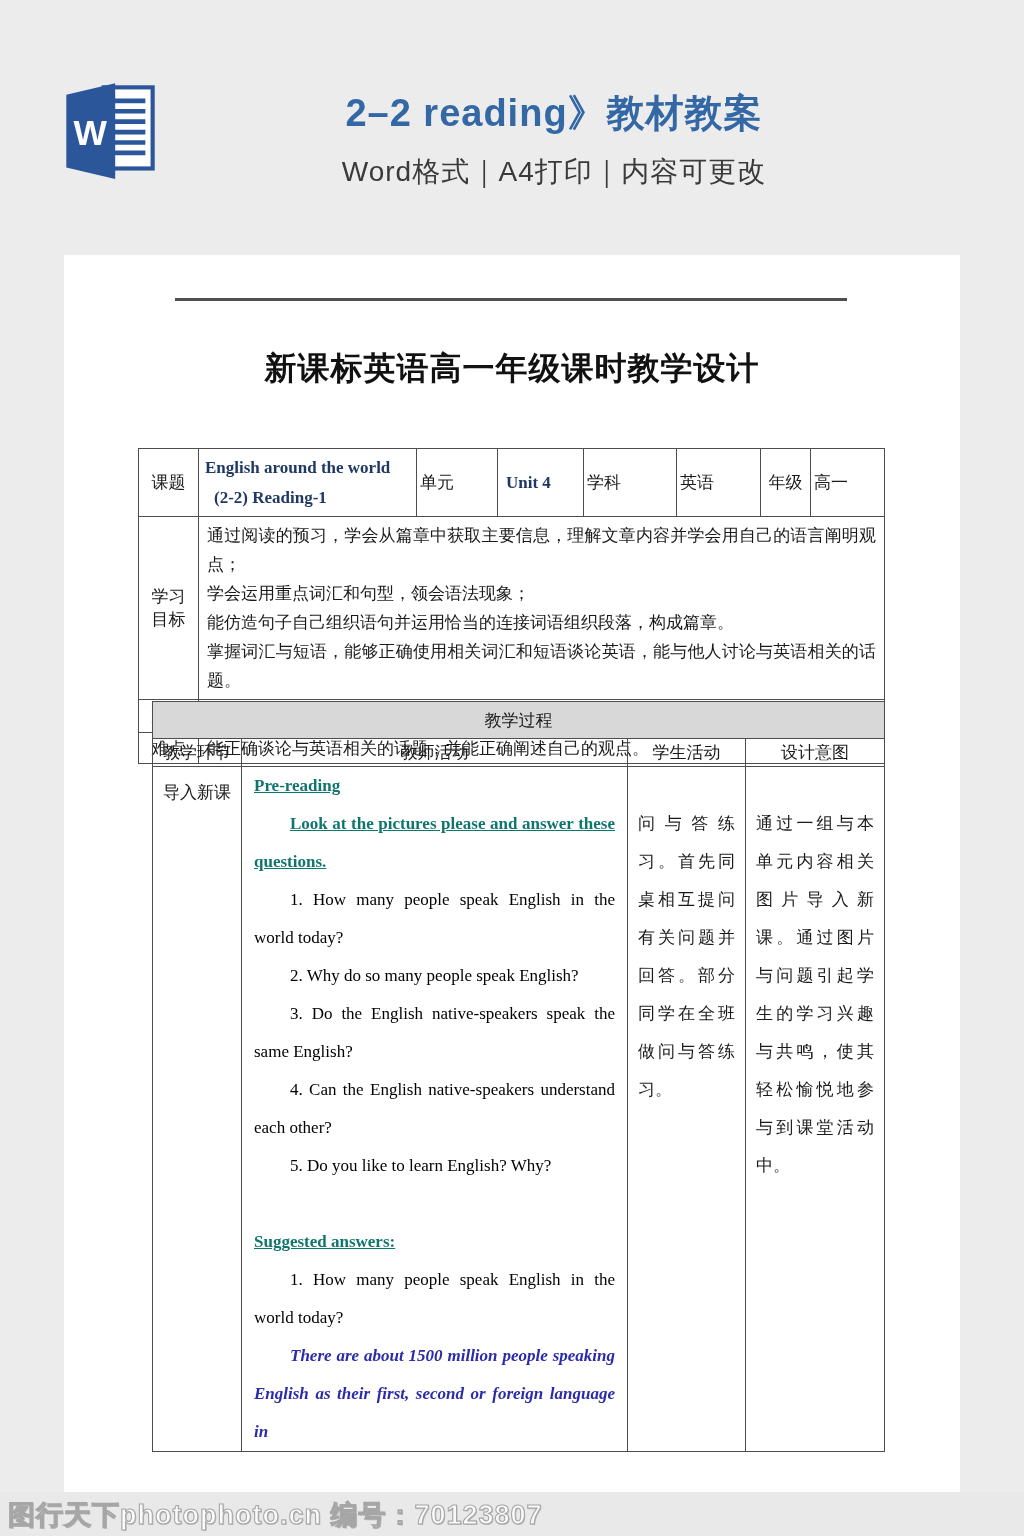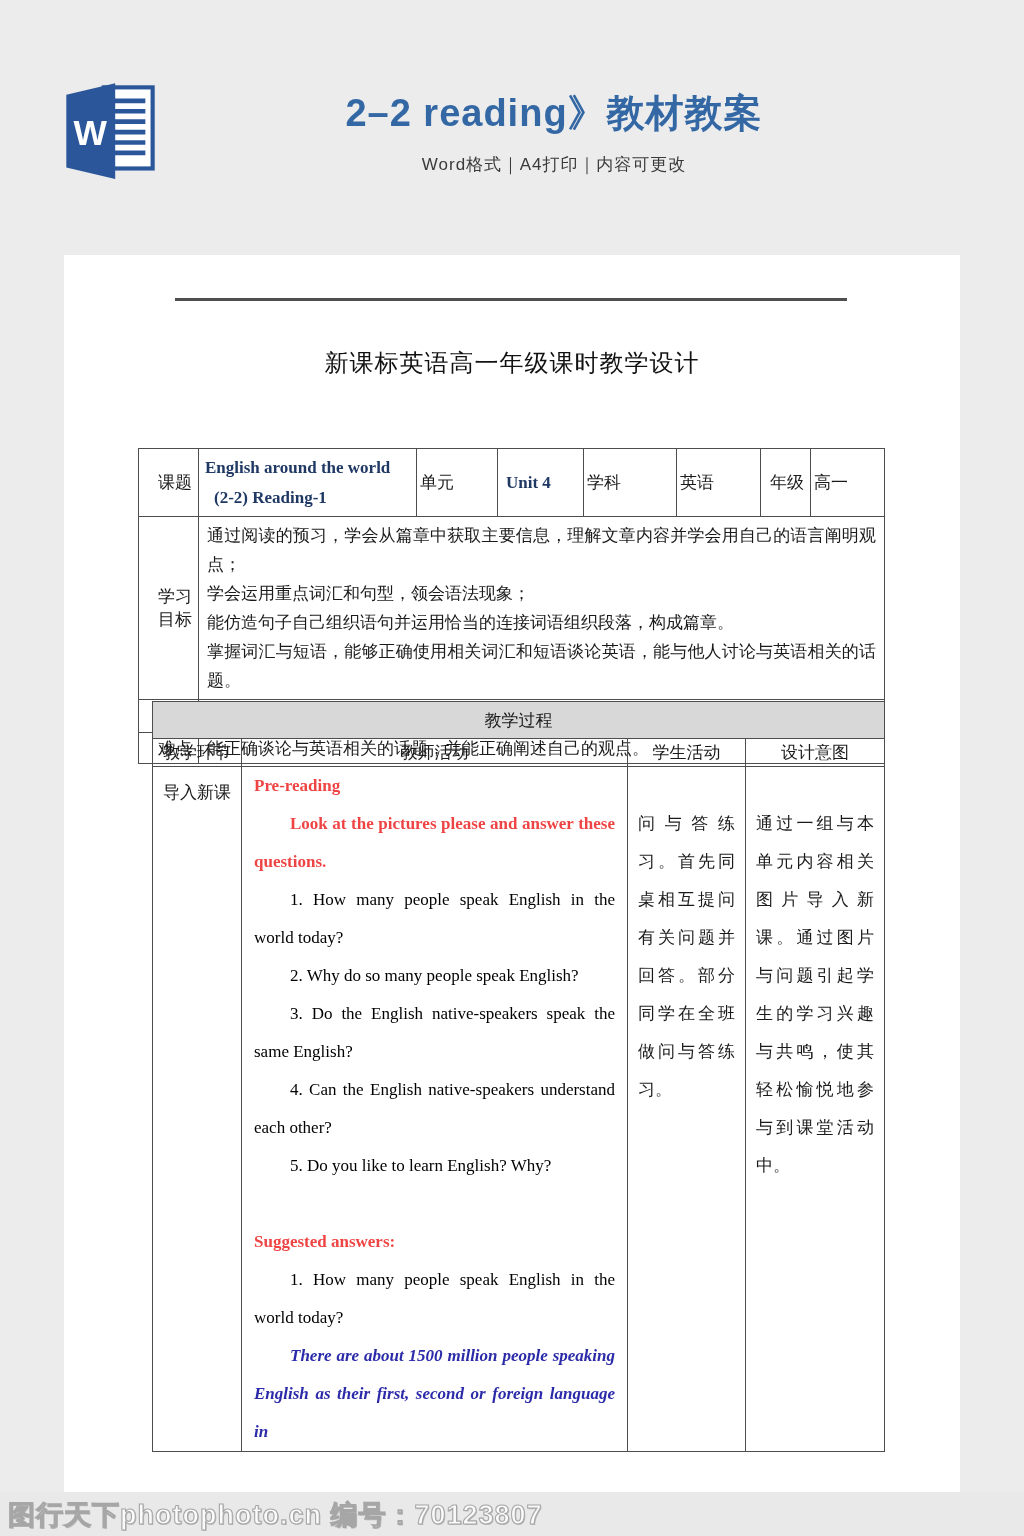--- a/index.html
+++ b/index.html
@@ -16,46 +16,46 @@
   .word-icon { position:absolute; left:58px; top:76px; width:104px; height:108px; }
   .banner-text { position:absolute; left:100px; right:16px; top:0; text-align:center; }
   .banner-title {
     margin-top:88px;
     font-family:"Liberation Sans","DejaVu Sans",sans-serif;
     font-weight:bold; font-size:38px; color:#3468a5; letter-spacing:1px;
   }
   .banner-subtitle {
     margin-top:14px;
     font-family:"Liberation Sans","DejaVu Sans",sans-serif;
-    font-size:17px; color:#3a3a3a; letter-spacing:1px;
+    font-size:28px; color:#3a3a3a; letter-spacing:1px;
   }
 
   
   .page {
     position:absolute; left:64px; top:255px; width:896px; height:1237px;
     background:#ffffff;
   }
   .rule {
     position:absolute; left:111px; top:43px; width:672px; height:3px;
     background:#4f4f4f;
   }
   .doc-heading {
     position:absolute; left:0; right:0; top:92px; text-align:center;
-    font-size:24px; font-weight:normal; color:#111; letter-spacing:1px;
+    font-size:32px; font-weight:bold; color:#111; letter-spacing:1px;
   }
 
   table { border-collapse:collapse; table-layout:fixed; }
   td {
     border:1px solid #4d4d4d; font-size:17px; color:#1a1a1a;
     vertical-align:middle; padding:2px 6px; overflow:hidden;
   }
 
   
   .info-table { position:absolute; left:74px; top:193px; width:747px; }
-  .info-table td.lab { text-align:right; }
+  .info-table td.lab { text-align:center; }
   .info-table td.lab-left { padding-left:3px; }
   .row-topic td { height:68px; }
   .row-obj td { height:114px; }
   .row-key td { height:33px; }
   .row-diff td { height:31px; }
   .topic-val { color:#1f3864; font-weight:bold; }
   .topic-val div { line-height:30px; }
   .topic-val .l2 { padding-left:9px; }
   .unit-val { color:#1f3864; font-weight:bold; padding-left:8px; }
   .obj-cell { padding:4px 8px; vertical-align:middle; }
@@ -66,21 +66,21 @@
   .proc-table { position:absolute; left:88px; top:446px; width:732px; }
   .proc-band td { height:37px; background:#d8d8d8; text-align:center; }
   .proc-head td { height:28px; text-align:center; }
   .proc-body td { vertical-align:top; }
   .stage-cell { text-align:center; padding-top:14px; height:637px; }
   .teacher-cell { padding:0 12px; }
   .teacher-cell p {
     line-height:38px; text-indent:36px; text-align:justify; color:#000;
   }
   .teacher-cell p.no-indent { text-indent:0; }
-  .teacher-cell p.blue-bold { color:#ef4444; font-weight:bold; }
+  .teacher-cell p.blue-bold { color:#0f766e; font-weight:bold;text-decoration:underline; }
   .teacher-cell p.blue-bold-italic { color:#2b2baa; font-weight:bold; font-style:italic; }
   .teacher-cell p.blank { min-height:38px; }
   .cn-col {
     padding:38px 10px 0 10px; line-height:38px;
     text-align:justify; text-justify:inter-character;
   }
 
   
   .watermark {
     position:absolute; left:0; top:1492px; width:1024px; height:44px;

